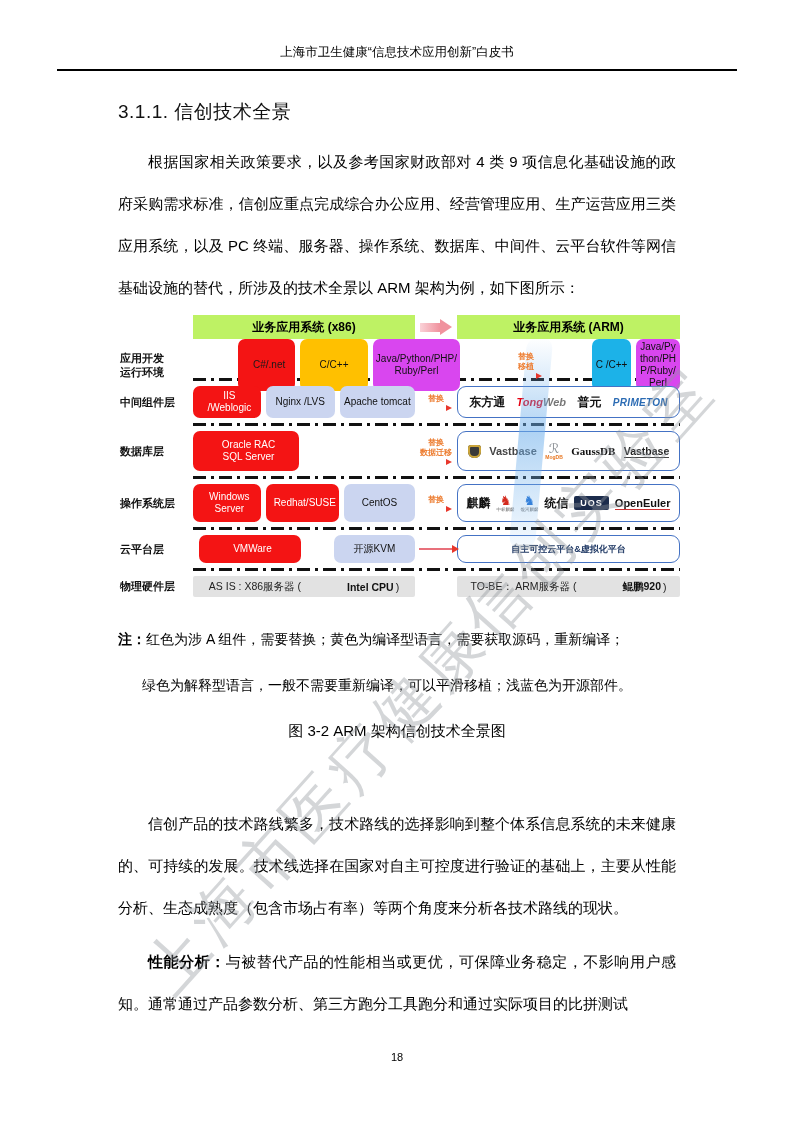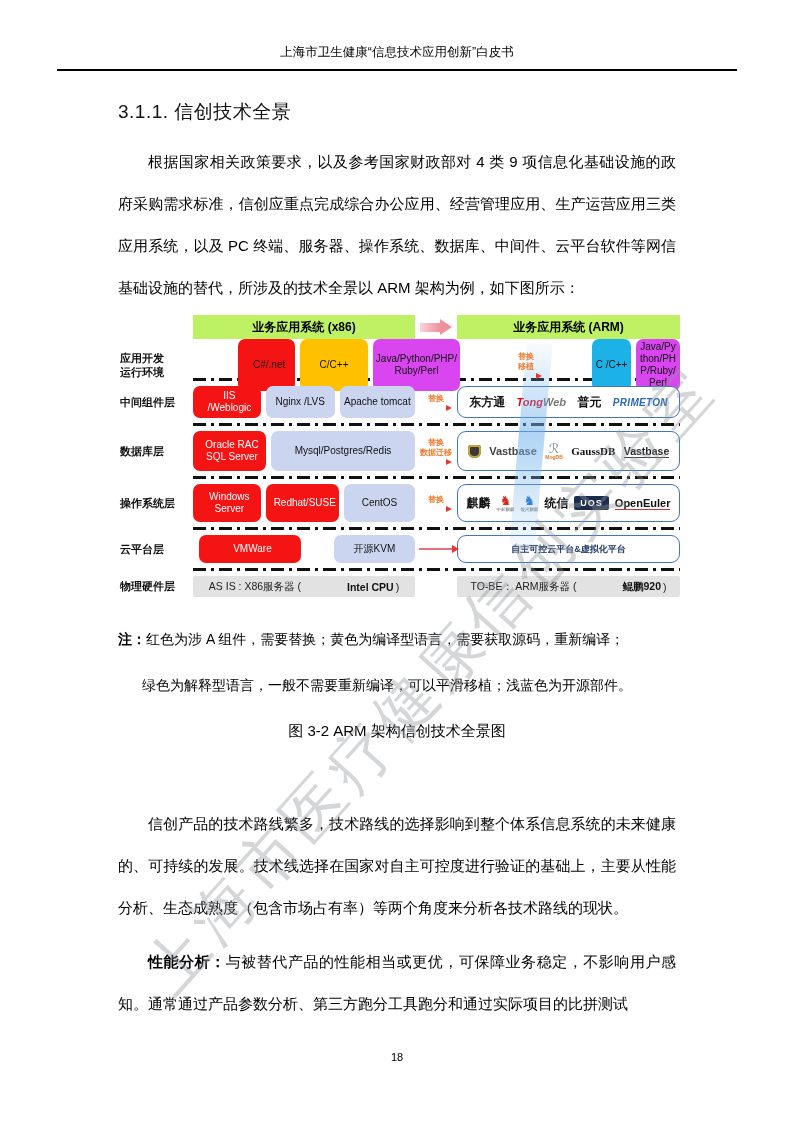--- a/index.html
+++ b/index.html
@@ -155,21 +155,20 @@
         </div>
       </div>
     </div>
     <div class="dg-sep"></div>
 
     <div class="dg-row h-db">
       <div class="dg-label">数据库层</div>
       <div class="cells">
         <div class="box red" style="flex:.45">Oracle RAC
 SQL Server</div>
-        <div class="box lblue" style="flex:1">Mysql/Postgres/Redis</div>
       </div>
       <div class="dg-mid">
         <span class="mid-txt">替换
 数据迁移</span>
         <span class="mini-arrow"></span>
       </div>
       <div class="cells">
         <div class="armbox">
           <span class="shield"></span>
           <span class="vast">Vastbase</span>

